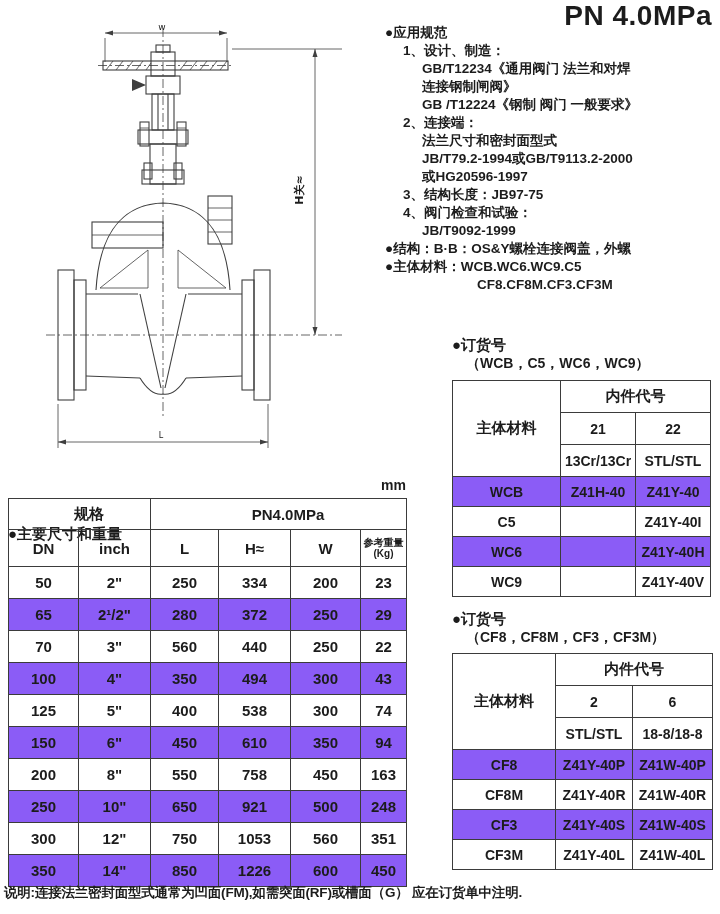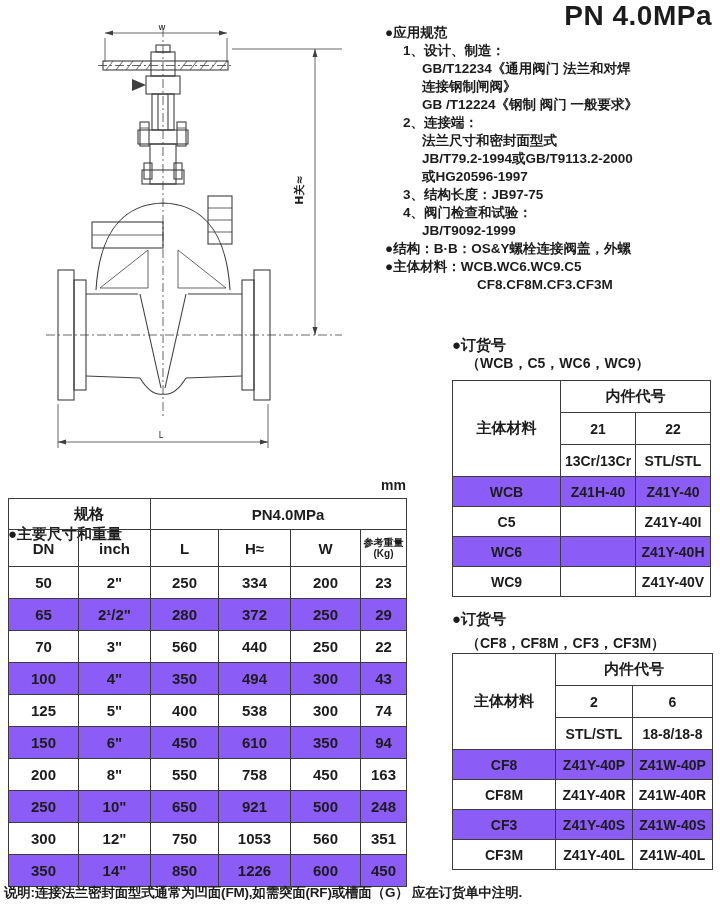--- a/index.html
+++ b/index.html
@@ -200,21 +200,21 @@
     </tr>
     <tr class="orow">
       <td>WC9</td>
       <td></td>
       <td>Z41Y-40V</td>
     </tr>
   </tbody>
     </table>
 
   <div class="abs sec-title" style="left:452px; top:610px;">●订货号</div>
-  <div class="abs sec-sub" style="left:466px; top:629px;margin-top:6px;">（CF8，CF8M，CF3，CF3M）</div>
+  <div class="abs sec-sub" style="left:466px; top:629px;">（CF8，CF8M，CF3，CF3M）</div>
 
   <table class="ord-table ord2">
     <colgroup>
         <col style="width:103px">
         <col style="width:77px">
         <col style="width:80px">
       </colgroup>
     <tbody>
         <tr class="ohdr">
       <td rowspan="3" style="font-size:15px;">主体材料</td>

